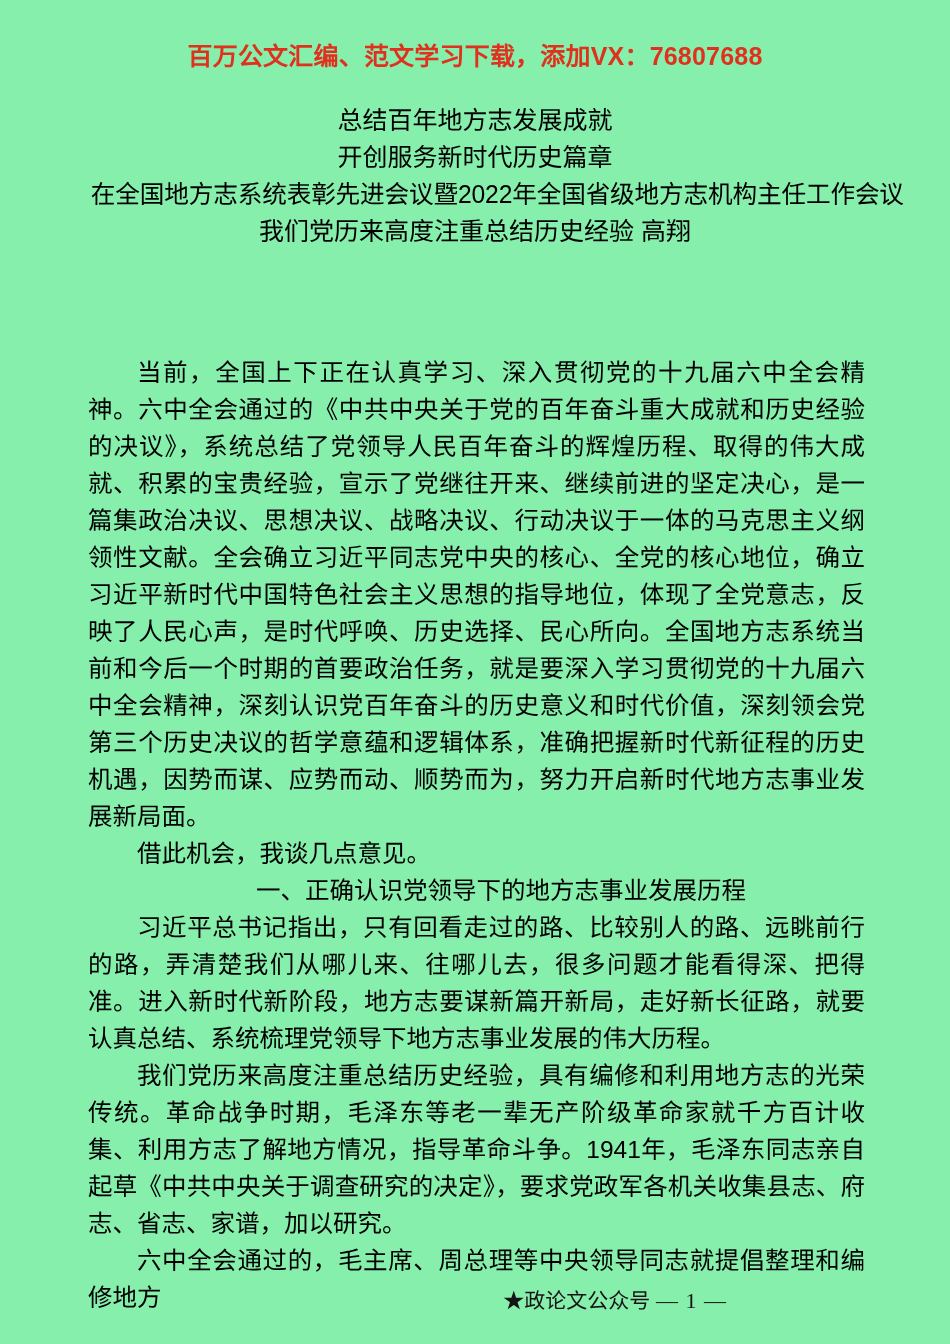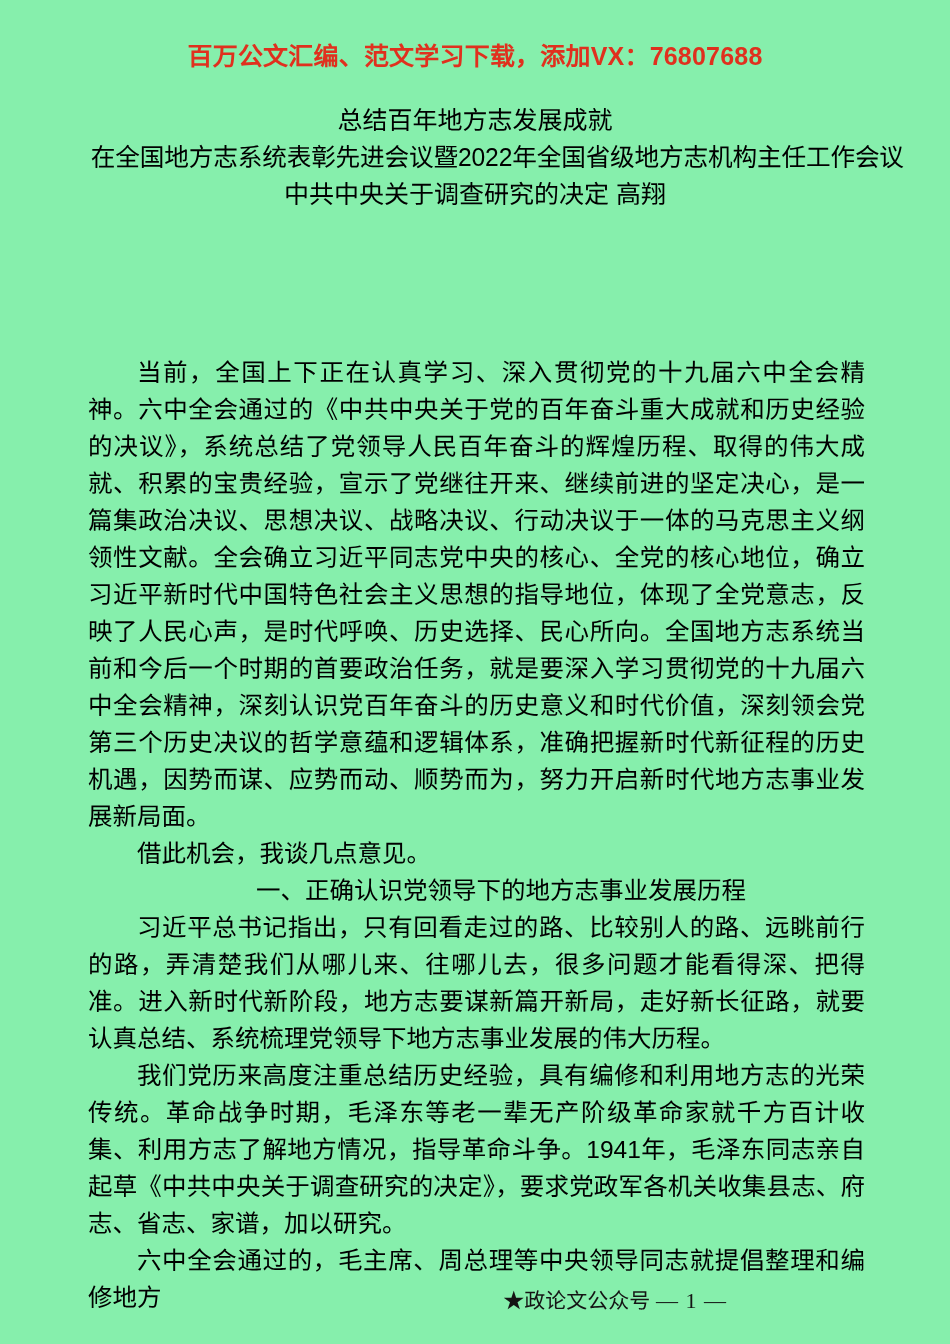--- a/index.html
+++ b/index.html
@@ -120,22 +120,23 @@
 </style>
 </head>
 <body>
 
 <div class="page">
 
   <div class="promo-banner">百万公文汇编、范文学习下载，添加VX：76807688</div>
 
   <div class="title-block">
     <div class="title-line">总结百年地方志发展成就</div>
+    <div class="title-line">开创服务新时代历史篇章</div>
     <div class="title-line wide">在全国地方志系统表彰先进会议暨2022年全国省级地方志机构主任工作会议</div>
-    <div class="title-line author">中共中央关于调查研究的决定  高翔</div>
+    <div class="title-line author">我们党历来高度注重总结历史经验  高翔</div>
   </div>
 
   <div class="body-block">
     <p class="para">当前，全国上下正在认真学习、深入贯彻党的十九届六中全会精神。六中全会通过的《中共中央关于党的百年奋斗重大成就和历史经验的决议》，系统总结了党领导人民百年奋斗的辉煌历程、取得的伟大成就、积累的宝贵经验，宣示了党继往开来、继续前进的坚定决心，是一篇集政治决议、思想决议、战略决议、行动决议于一体的马克思主义纲领性文献。全会确立习近平同志党中央的核心、全党的核心地位，确立习近平新时代中国特色社会主义思想的指导地位，体现了全党意志，反映了人民心声，是时代呼唤、历史选择、民心所向。全国地方志系统当前和今后一个时期的首要政治任务，就是要深入学习贯彻党的十九届六中全会精神，深刻认识党百年奋斗的历史意义和时代价值，深刻领会党第三个历史决议的哲学意蕴和逻辑体系，准确把握新时代新征程的历史机遇，因势而谋、应势而动、顺势而为，努力开启新时代地方志事业发展新局面。</p>
     <p class="para">借此机会，我谈几点意见。</p>
     <p class="para heading">一、正确认识党领导下的地方志事业发展历程</p>
     <p class="para">习近平总书记指出，只有回看走过的路、比较别人的路、远眺前行的路，弄清楚我们从哪儿来、往哪儿去，很多问题才能看得深、把得准。进入新时代新阶段，地方志要谋新篇开新局，走好新长征路，就要认真总结、系统梳理党领导下地方志事业发展的伟大历程。</p>
     <p class="para">我们党历来高度注重总结历史经验，具有编修和利用地方志的光荣传统。革命战争时期，毛泽东等老一辈无产阶级革命家就千方百计收集、利用方志了解地方情况，指导革命斗争。1941年，毛泽东同志亲自起草《中共中央关于调查研究的决定》，要求党政军各机关收集县志、府志、省志、家谱，加以研究。</p>
     <p class="para">六中全会通过的，毛主席、周总理等中央领导同志就提倡整理和编修地方</p>
   </div>

